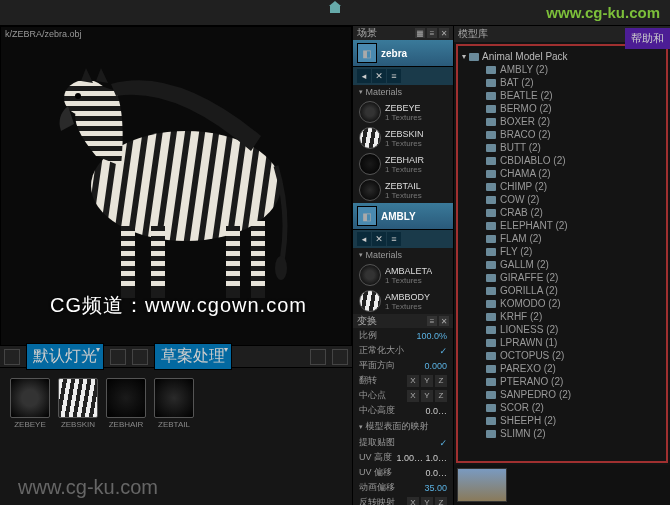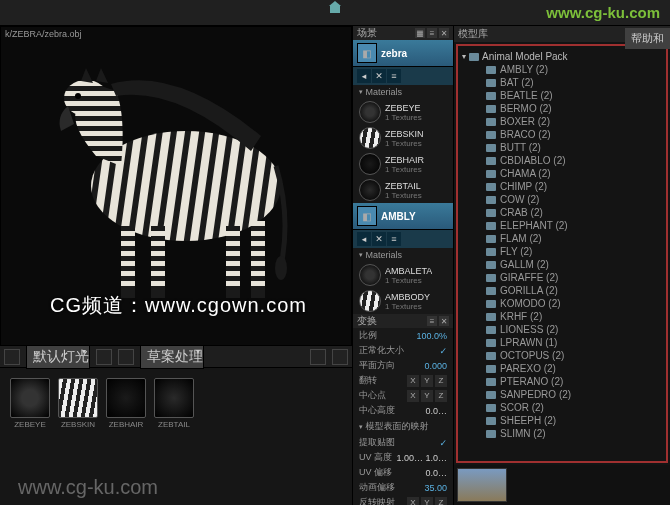--- a/index.html
+++ b/index.html
@@ -3,28 +3,28 @@
 <meta charset="utf-8">
 <style>
 * { margin:0; padding:0; box-sizing:border-box; font-family:Arial,"Microsoft YaHei",sans-serif; }
 body { background:#1a1a1a; color:#aaa; font-size:10px; width:670px; height:505px; overflow:hidden; position:relative; }
 .topbar { height:26px; background:#202020; display:flex; align-items:center; gap:16px; padding:0 6px; border-bottom:1px solid #000;flex-direction:column; }
 .topbar .div { width:1px; height:18px; background:#000; }
 .icon-btn { width:22px; height:22px; display:flex; align-items:center; justify-content:center; border-radius:3px; }
 .icon-btn svg{display:block}
 .top-label { font-size:11px; color:#ccc; }
 .watermark-top { position:absolute; top:4px; right:10px; color:#7cbf3a; font-size:15px; font-weight:bold; z-index:50; }
-.help-btn { position:absolute; top:28px; right:0; background:#404040; color:#ccc; font-size:11px; padding:3px 6px; }
+.help-btn { position:absolute; top:28px; right:0; background:#4c1d95; color:#ccc; font-size:11px; padding:3px 6px; }
 .main { display:flex; height:calc(100% - 26px); }
 .left { width:352px; display:flex; flex-direction:column; }
 .viewport-wrap { height:320px; background:#0a0a0a; position:relative; border:1px solid #000; }
 .path { position:absolute; top:2px; left:4px; font-size:9px; color:#999; }
 .viewport { width:100%; height:100%; display:flex; align-items:center; justify-content:center; }
 .vp-controls { height:22px; background:#1e1e1e; display:flex; align-items:center; gap:6px; padding:0 4px; border-bottom:1px solid #000; }
-.dropdown { background:#404040; color:#ccc; font-size:14px; padding:2px 0 2px 6px; border:1px solid #000; position:relative; }
+.dropdown { background:#0369a1; color:#ccc; font-size:16px; padding:2px 6px 2px 6px; border:1px solid #000; position:relative; }
 .dropdown::after{content:"▾"; position:absolute; right:3px; top:1px; font-size:8px;}
 .sq { width:16px; height:16px; border:1px solid #444; background:#222; }
 .thumbs { background:#161616; padding:10px 8px; flex:1; }
 .thumb-row { display:flex; gap:4px; flex-wrap:wrap; }
 .thumb { width:44px; display:flex; flex-direction:column; align-items:center; gap:2px; }
 .thumb-img { width:40px; height:40px; border:1px solid #555; background:#000; border-radius:2px; overflow:hidden; display:flex; align-items:center; justify-content:center;}
 .thumb-label { font-size:8px; color:#888; text-align:center; white-space:nowrap; overflow:hidden; width:100%; text-overflow:ellipsis;}
 .mid { width:102px; background:#181818; border-left:1px solid #000; border-right:1px solid #000; display:flex; flex-direction:column; overflow:hidden;}
 .panel-head { background:#222; height:16px; display:flex; align-items:center; justify-content:space-between; padding:0 4px; font-size:10px; color:#aaa;}
 .panel-head .tools{display:flex; gap:2px;}

